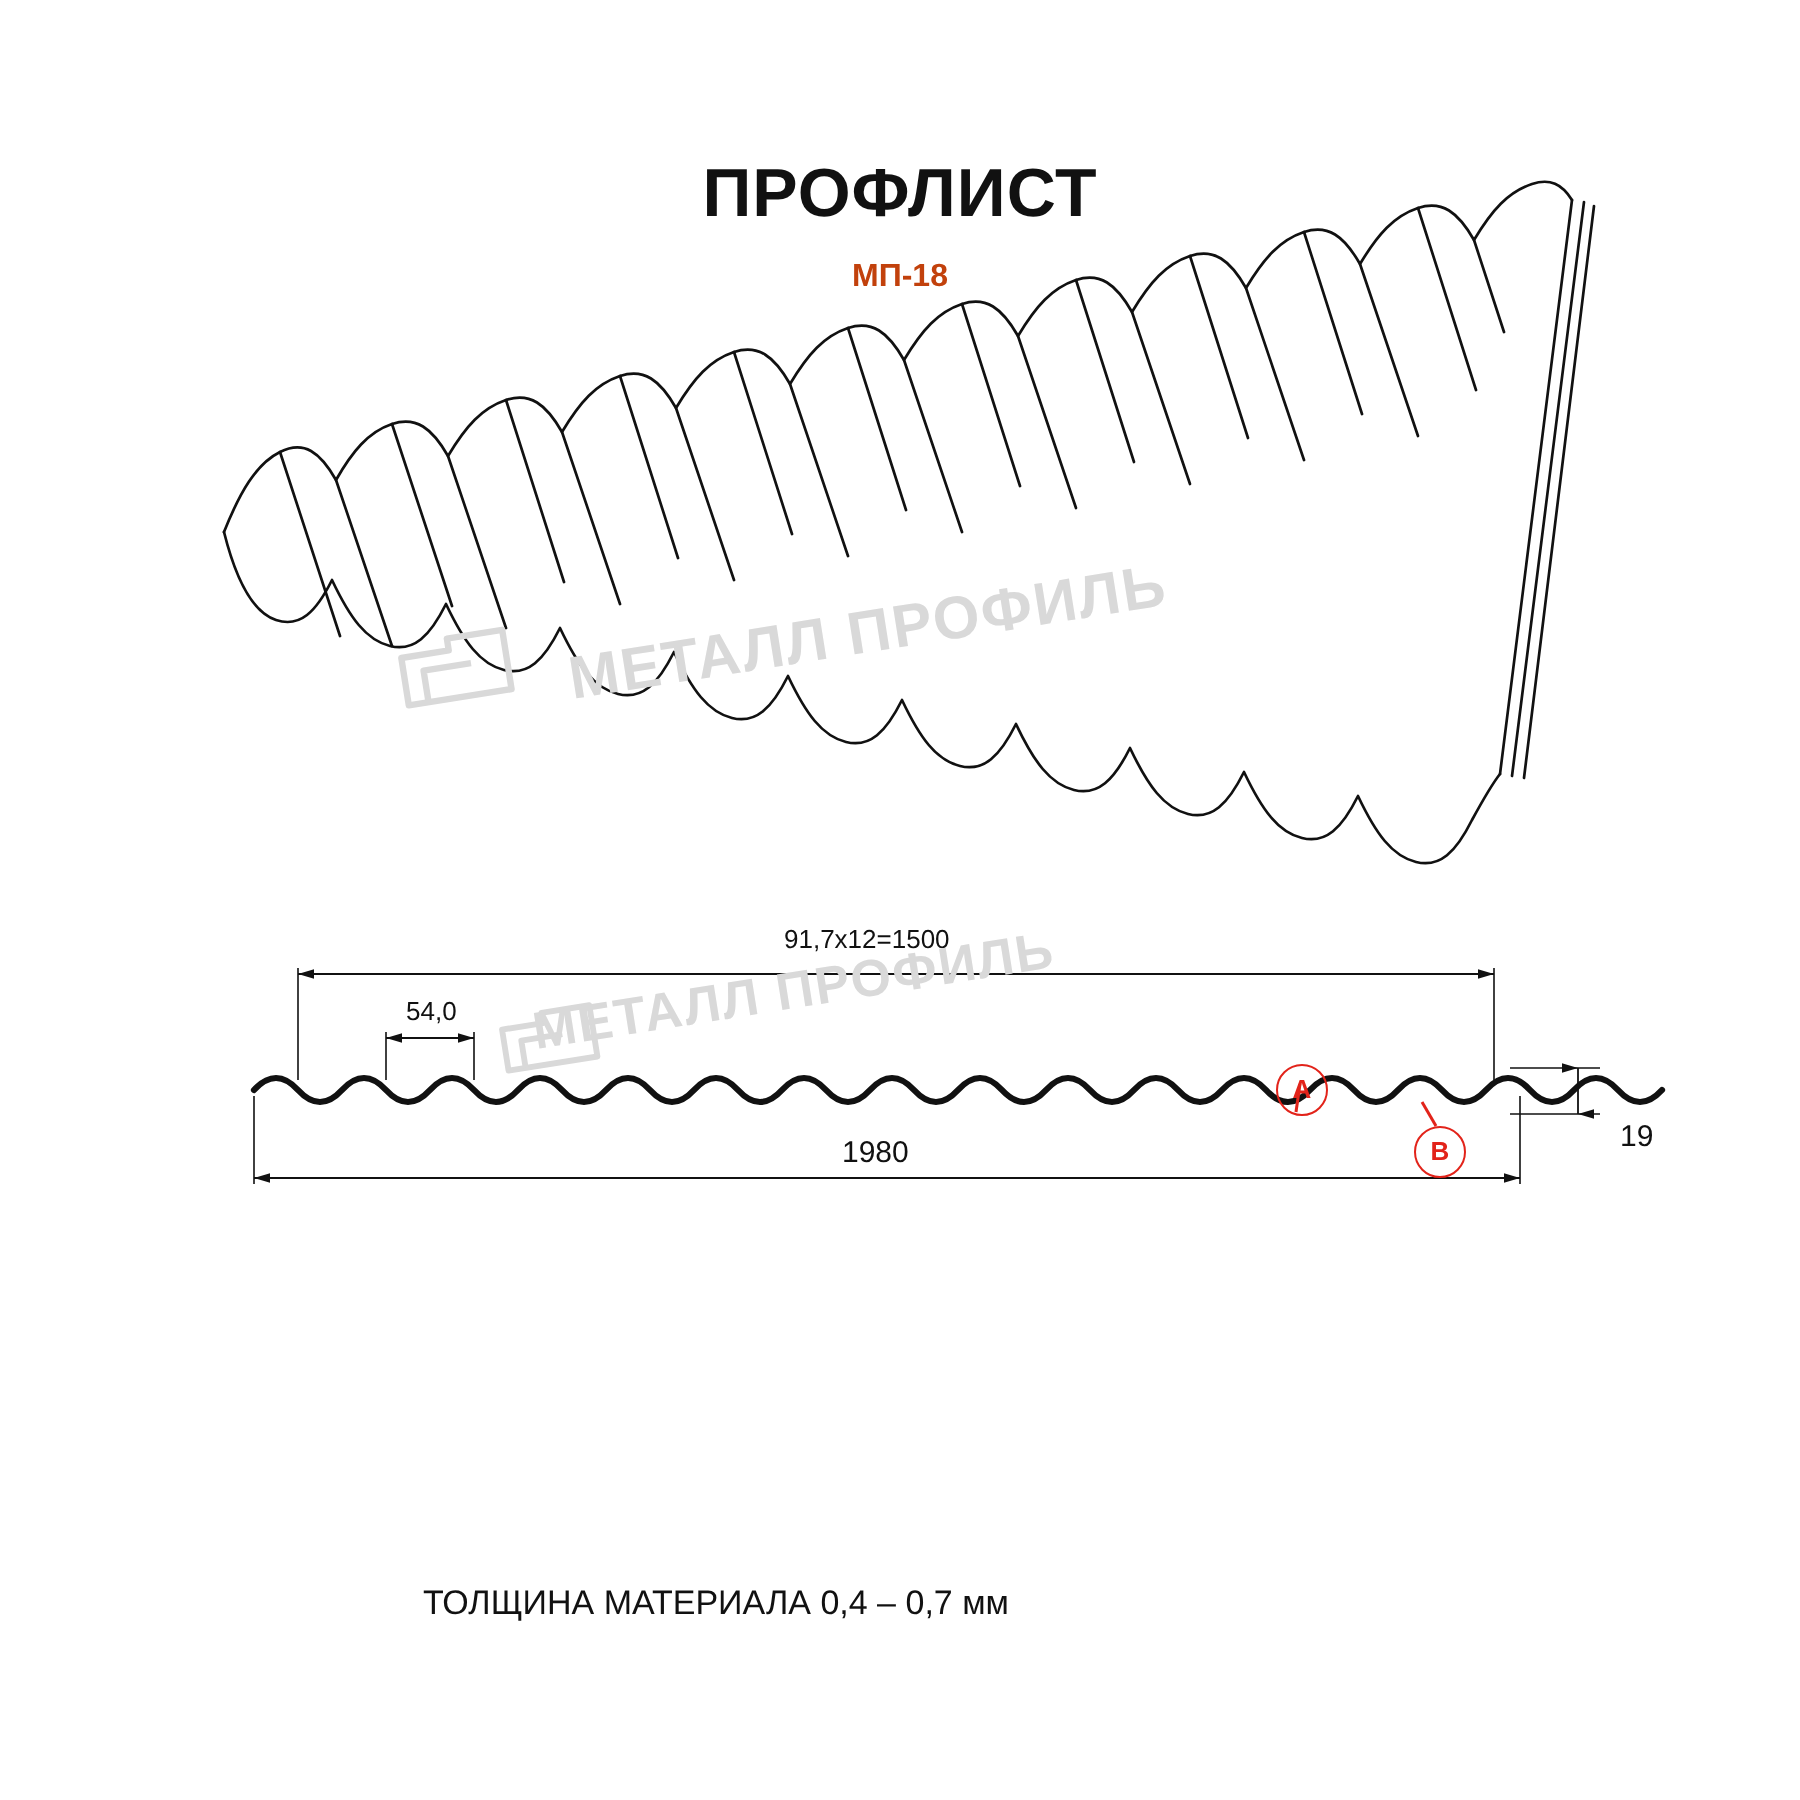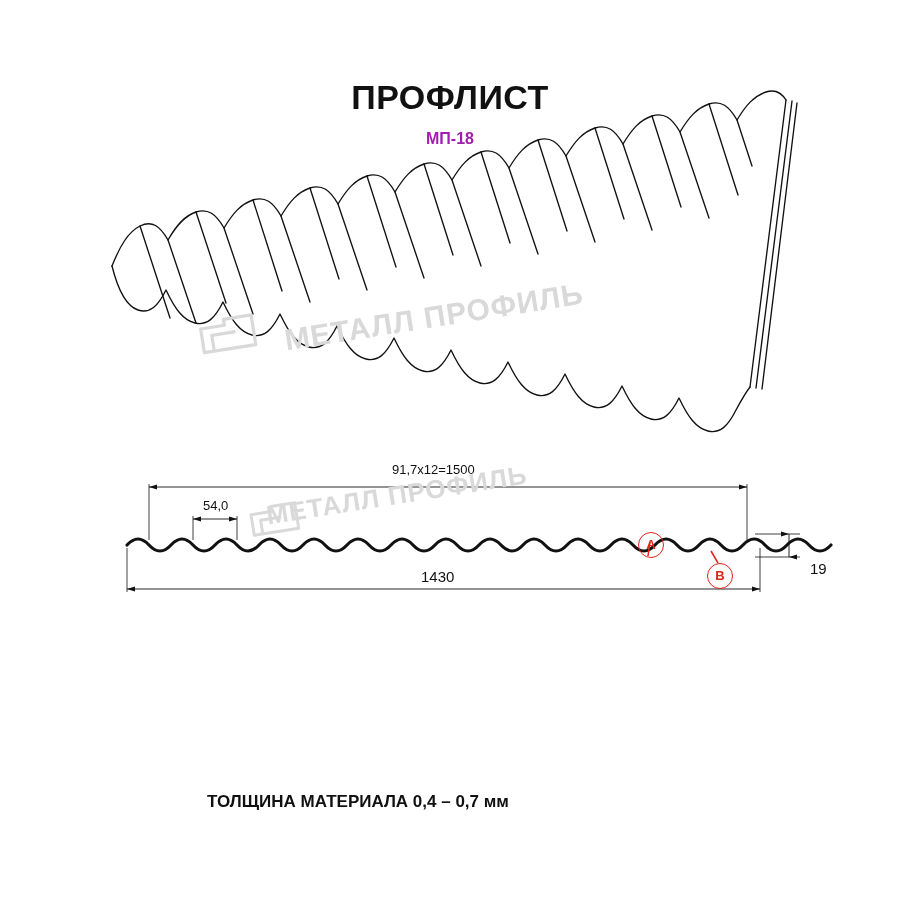--- a/index.html
+++ b/index.html
@@ -34,30 +34,30 @@
     color: #111111;
   }
   .subtitle {
     position: absolute;
     top: 130px;
     left: 0;
     width: 900px;
     text-align: center;
     font-size: 16px;
     font-weight: bold;
-    color: #a21caf;
+    color: #c2410c;
   }
   .footnote {
     position: absolute;
     top: 792px;
     left: 0;
     width: 716px;
     text-align: center;
     font-size: 17px;
-    font-weight: bold;
+    font-weight: normal;
     color: #111111;
   }
   .dim-label {
     position: absolute;
     font-size: 13px;
     color: #111111;
     white-space: nowrap;
   }
   .dim-total {
     top: 462px;
@@ -242,21 +242,21 @@
       <path d="M718,563 L711,551"></path>
     </g>
   </g>
 </svg>
 
 <div class="title">ПРОФЛИСТ</div>
 <div class="subtitle">МП-18</div>
 
 <div class="dim-label dim-total">91,7x12=1500</div>
 <div class="dim-label dim-pitch">54,0</div>
-<div class="dim-label dim-width">1430</div>
+<div class="dim-label dim-width">1980</div>
 <div class="dim-label dim-height">19</div>
 
 <div class="callout callout-a">A</div>
 <div class="callout callout-b">B</div>
 
 <div class="footnote">ТОЛЩИНА МАТЕРИАЛА 0,4 – 0,7 мм</div>
 
 <svg class="wm-logo wm-logo-1" width="74" height="46" viewBox="0 0 74 46">
   <g transform="rotate(-9 37 23)" fill="none" stroke="#d9d9d9" stroke-width="3.2" stroke-linejoin="round">
     <path d="M6,36 L6,12 L30,12 L30,6 L58,6 L58,36 Z"></path>

